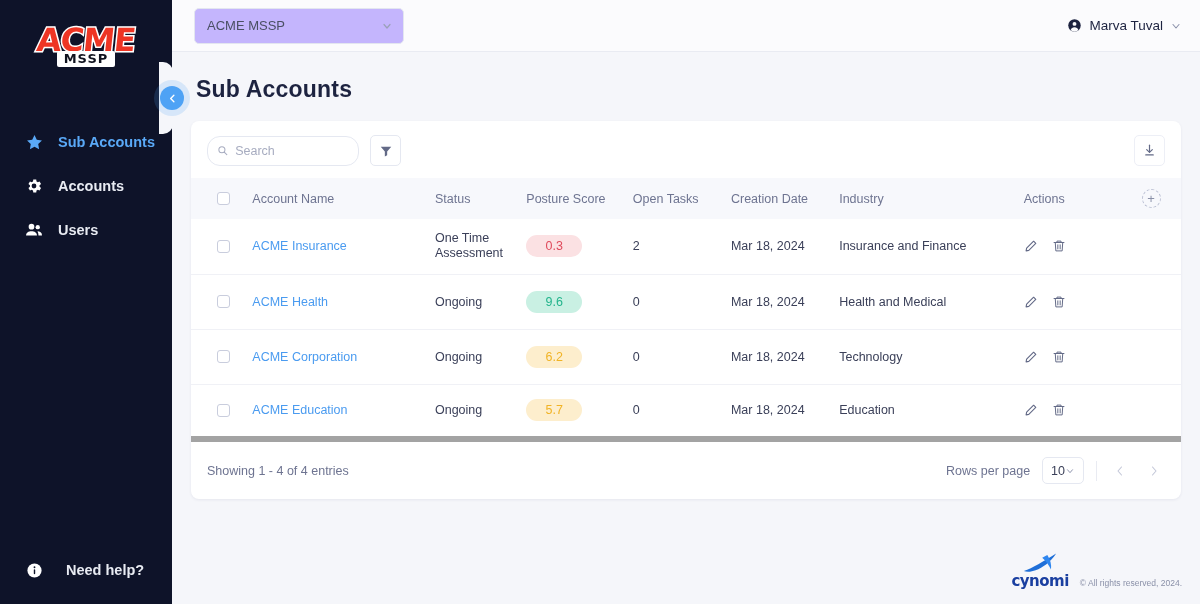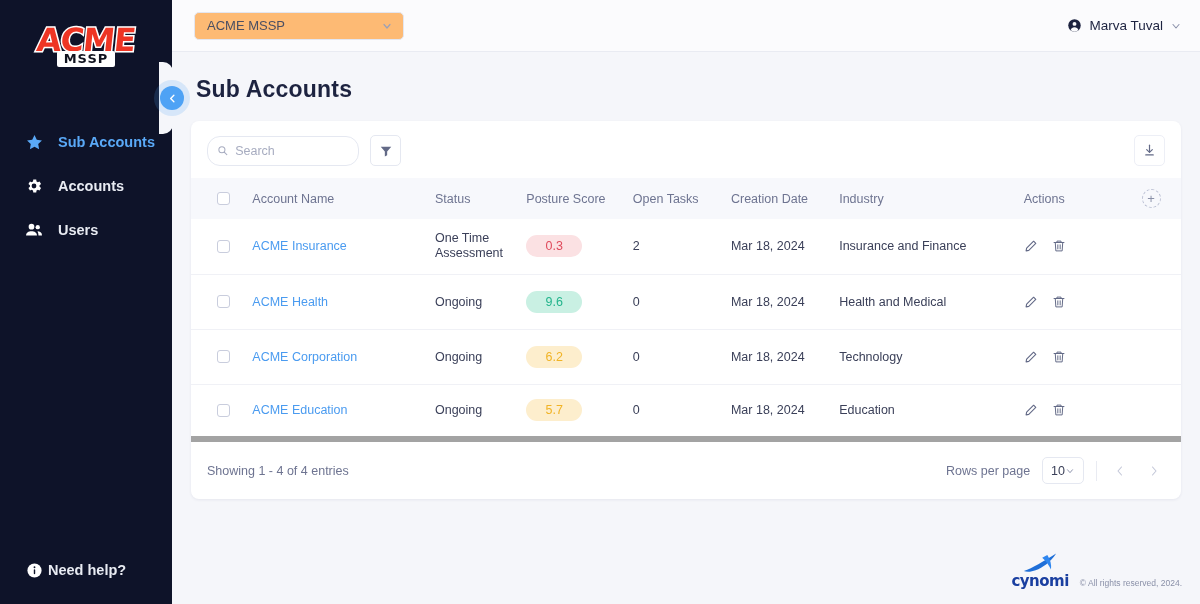--- a/index.html
+++ b/index.html
@@ -45,21 +45,21 @@
   .nav-item {
     display: flex; align-items: center; gap: 14px;
     height: 44px; padding-left: 24px; cursor: pointer;
     color: #e8ebf2; font-size: 14.5px; font-weight: bold;
   }
   .nav-item.active { color: #5aa9f7; }
   .nav-ico { width: 20px; height: 20px; display: flex; align-items: center; justify-content: center; flex: 0 0 20px; }
   .nav-ico svg { display: block; }
   .sidebar-bottom { margin-top: auto; margin-bottom: 24px; }
   .help-item {
-    display: flex; align-items: center; gap: 4px;
+    display: flex; align-items: center; gap: 22px;
     padding-left: 24px; color: #e8ebf2; font-size: 14.5px; font-weight: bold; cursor: pointer;
   }
   .collapse-btn {
     position: absolute; right: -12px; top: 86px;
     width: 24px; height: 24px; border-radius: 50%;
     background: #4ea2f5; color: #fff;
     display: flex; align-items: center; justify-content: center;
     cursor: pointer; z-index: 20;
     box-shadow: 0 0 0 6px rgba(78,162,245,0.18);
   }
@@ -71,21 +71,21 @@
   
   .main { flex: 1; height: 604px; display: flex; flex-direction: column; background: #f5f6fa; position: relative; }
 
   .topbar {
     height: 52px; background: #fbfbfd;
     border-bottom: 1px solid #e9ebf2;
     display: flex; align-items: center; justify-content: space-between;
     padding: 0 18px 0 22px;
   }
   .org-select {
-    width: 210px; height: 28px; background: #fdba74;
+    width: 210px; height: 36px; background: #c4b5fd;
     border: 1px solid #e3e6f0; border-radius: 5px;
     display: flex; align-items: center; justify-content: space-between;
     padding: 0 10px 0 12px; font-size: 13px; color: #4a4f63; cursor: pointer;
   }
   .user-menu { display: flex; align-items: center; gap: 7px; font-size: 13.5px; color: #1d2340; cursor: pointer; }
 
   .page-head {
     display: flex; align-items: center; justify-content: space-between;
     padding: 24px 24px 18px 24px;
   }

